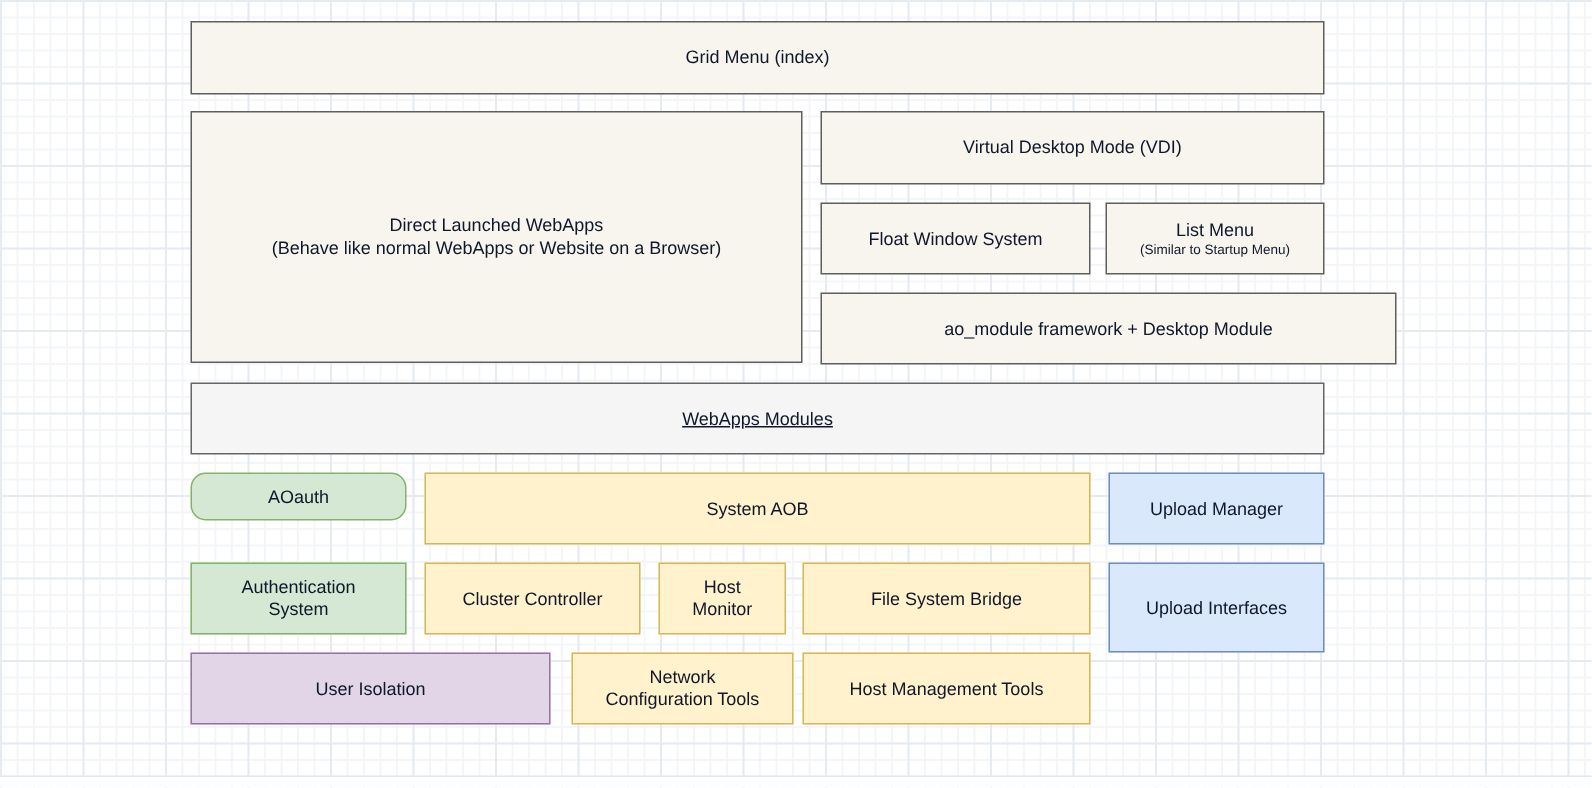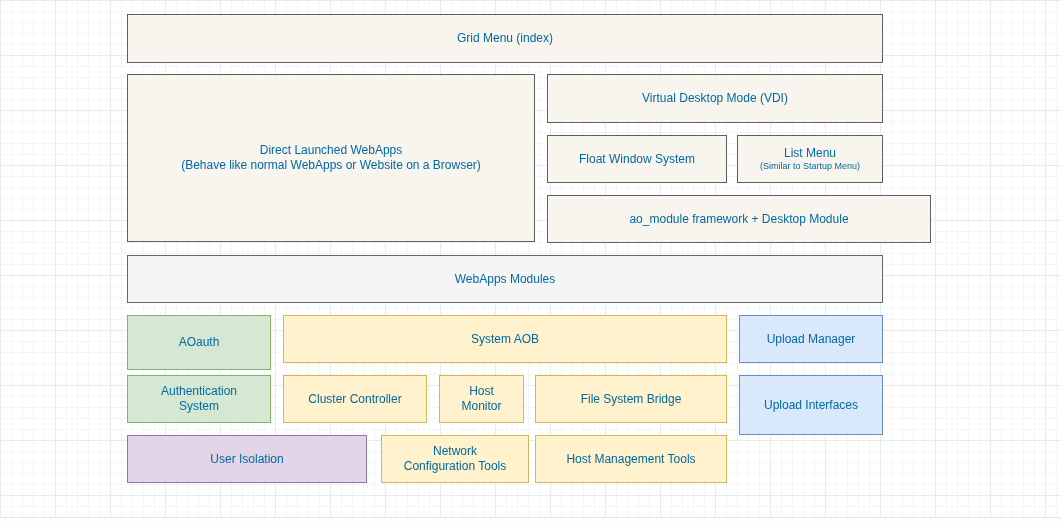--- a/index.html
+++ b/index.html
@@ -23,43 +23,43 @@
   .node {
     position: absolute;
     box-sizing: border-box;
     border: 1px solid #666666;
     display: flex;
     flex-direction: column;
     align-items: center;
     justify-content: center;
     text-align: center;
     font-size: 12px;
-    color: #0369a1;
+    color: #0f172a;
     line-height: 1.25;
     padding: 3px 1px;
   }
   .node .label   { white-space: pre-line; }
   .node .sublabel{ white-space: pre-line; font-size: 9px; margin-top: 0; }
 
   .cream  { background: #f7f5ee; border-color: #5f5f5f; }
   .gray   { background: #f5f5f5; border-color: #666666; }
   .green  { background: #d5e8d4; border-color: #82b366; }
   .yellow { background: #fff2cc; border-color: #d6b656; }
   .blue   { background: #dae8fc; border-color: #6c8ebf; }
   .purple { background: #e1d5e7; border-color: #9673a6; }
 
   
   #grid-menu          { left:127px; top:14px;  width:756px; height:49px; }
   #direct-webapps     { left:127px; top:74px;  width:408px; height:168px; }
   #vdi                { left:547px; top:74px;  width:336px; height:49px; }
   #float-window       { left:547px; top:135px; width:180px; height:48px; }
   #list-menu          { left:737px; top:135px; width:146px; height:48px; }
   #ao-module          { left:547px; top:195px; width:384px; height:48px; }
-  #webapps-modules    { left:127px; top:255px; width:756px; height:48px; }
-  #aoauth             { left:127px; top:315px; width:144px; height:55px; }
+  #webapps-modules    { left:127px; top:255px; width:756px; height:48px;text-decoration:underline; }
+  #aoauth             { left:127px; top:315px; width:144px; height:32px;border-radius:10px; }
   #system-aob         { left:283px; top:315px; width:444px; height:48px; }
   #upload-manager     { left:739px; top:315px; width:144px; height:48px; }
   #auth-system        { left:127px; top:375px; width:144px; height:48px; }
   #cluster-controller { left:283px; top:375px; width:144px; height:48px; }
   #host-monitor       { left:439px; top:375px; width:85px;  height:48px; }
   #fs-bridge          { left:535px; top:375px; width:192px; height:48px; }
   #upload-interfaces  { left:739px; top:375px; width:144px; height:60px; }
   #user-isolation     { left:127px; top:435px; width:240px; height:48px;text-align:right; }
   #network-config     { left:381px; top:435px; width:148px; height:48px; }
   #host-mgmt          { left:535px; top:435px; width:192px; height:48px; }

